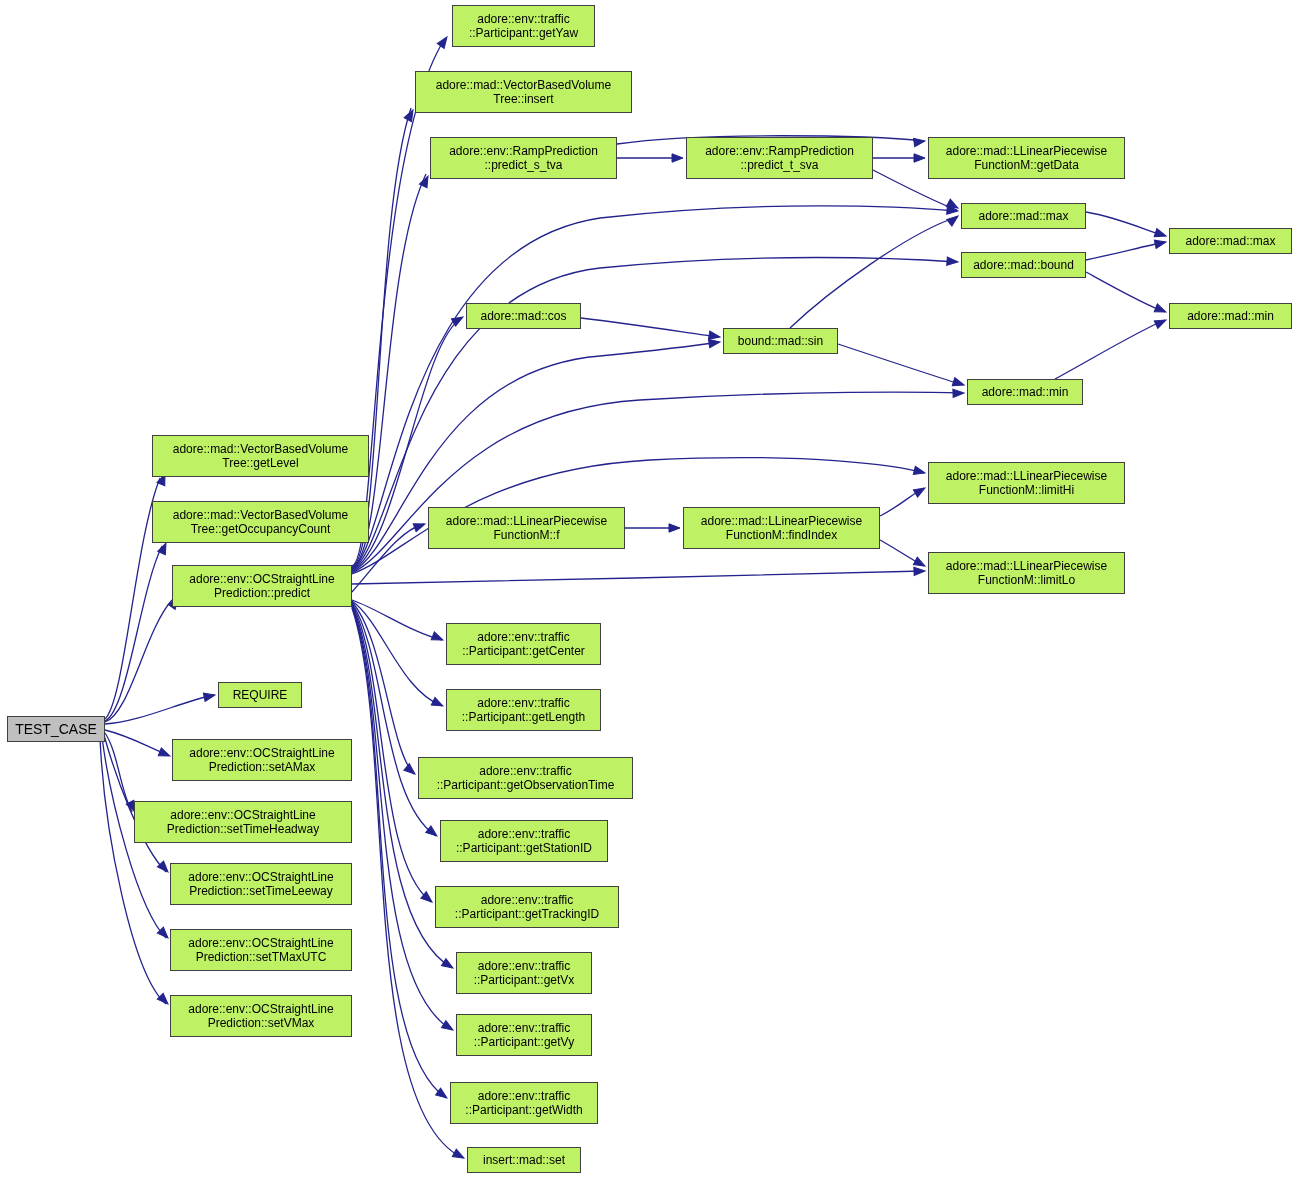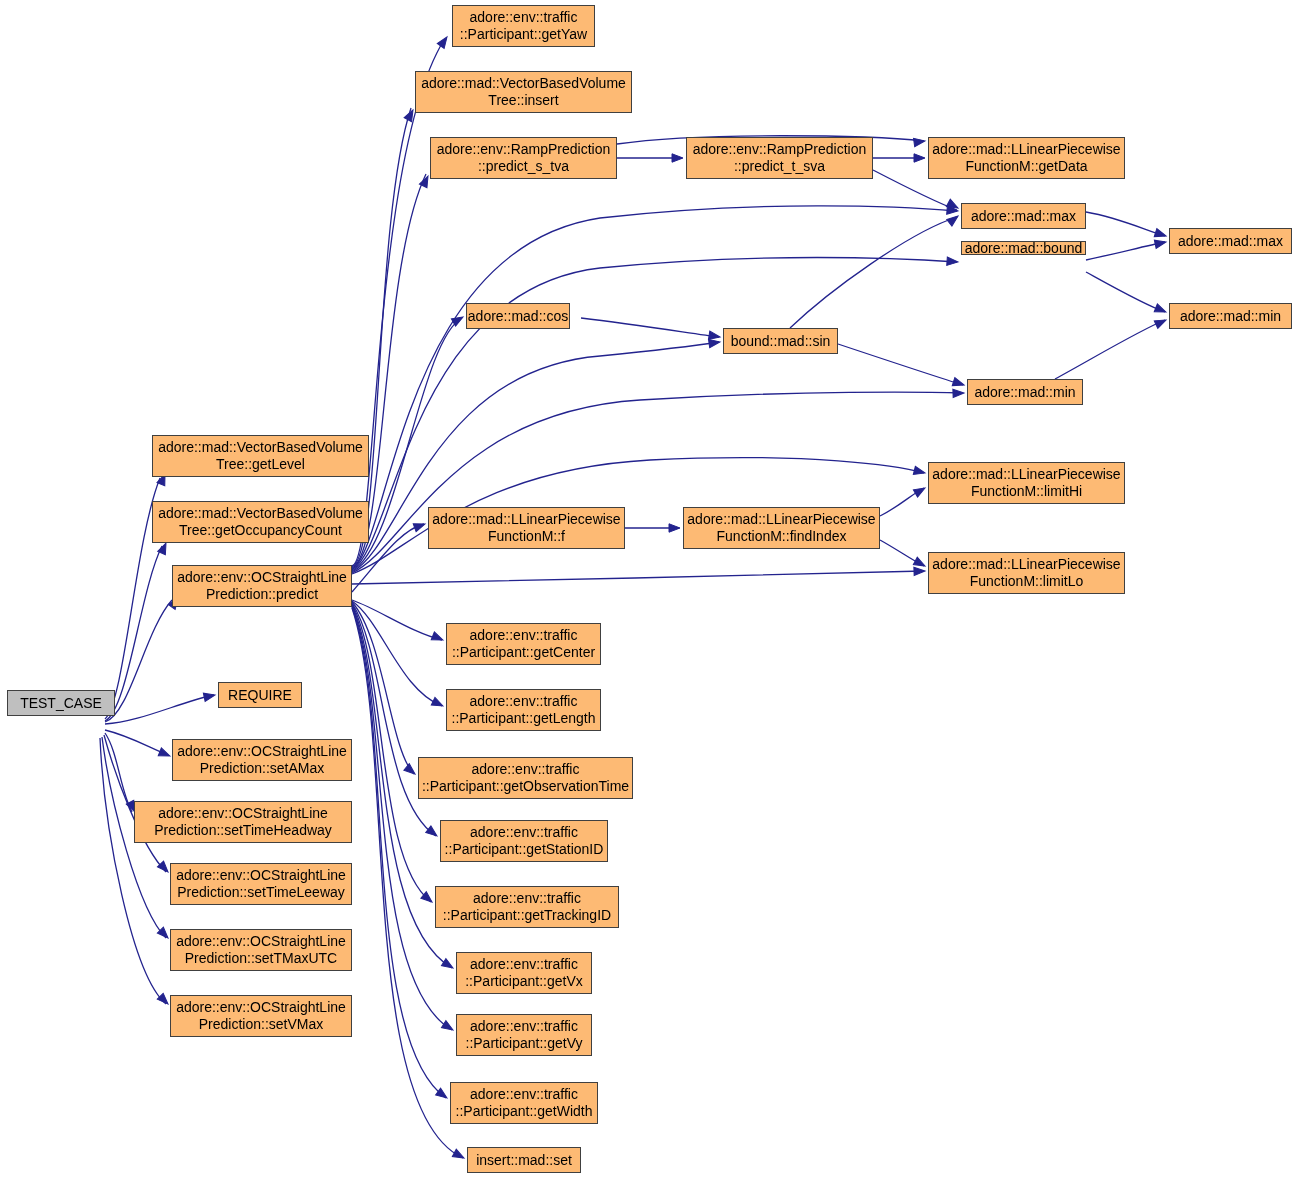--- a/index.html
+++ b/index.html
@@ -1,22 +1,22 @@
 <!DOCTYPE html>
 <html><head>
 <meta charset="utf-8">
 <title>Call Graph</title>
 <style>
   html,body{margin:0;padding:0;background:#ffffff;}
   #canvas{position:relative;width:1297px;height:1179px;background:#ffffff;
           font-family:"Liberation Sans", sans-serif; overflow:hidden;}
   .node{position:absolute;box-sizing:border-box;border:1px solid #404040;
-        background:#fdba74;color:#000000;display:flex;align-items:center;
+        background:#bef264;color:#000000;display:flex;align-items:center;
         justify-content:center;text-align:center;line-height:1.18;
-        font-size:14px;padding:1px 3px;white-space:pre-line;}
+        font-size:12px;padding:1px 3px;white-space:pre-line;}
   .node.root{background:#bfbfbf;border:1px solid #404040;font-size:14px;}
   svg#edges{position:absolute;left:0;top:0;width:1297px;height:1179px;
             pointer-events:none;}
   svg#edges path{fill:none;stroke:#23238e;stroke-width:1.3;}
   svg#edges polygon{fill:#23238e;stroke:#23238e;stroke-width:1;}
 </style>
 </head>
 <body>
 
 <div id="canvas">
@@ -101,36 +101,36 @@
       <polygon points="0,0 -11,-4.2 -11,4.2" transform="translate(1166,242) rotate(-12)"></polygon>
       <polygon points="0,0 -11,-4.2 -11,4.2" transform="translate(1166,312) rotate(22)"></polygon>
       <polygon points="0,0 -11,-4.2 -11,4.2" transform="translate(720,337) rotate(9)"></polygon>
       <polygon points="0,0 -11,-4.2 -11,4.2" transform="translate(958,216) rotate(-38)"></polygon>
       <polygon points="0,0 -11,-4.2 -11,4.2" transform="translate(964,385) rotate(18)"></polygon>
       <polygon points="0,0 -11,-4.2 -11,4.2" transform="translate(1166,320) rotate(-25)"></polygon>
       <polygon points="0,0 -11,-4.2 -11,4.2" transform="translate(680,528) rotate(0)"></polygon>
       <polygon points="0,0 -11,-4.2 -11,4.2" transform="translate(925,488) rotate(-30)"></polygon>
       <polygon points="0,0 -11,-4.2 -11,4.2" transform="translate(925,566) rotate(28)"></polygon>
     </svg>
-<div class="node root" style="left: 7px; top: 690px; width: 108px; height: 26px;"><span>TEST_CASE</span></div>
+<div class="node root" style="left: 7px; top: 716px; width: 98px; height: 26px;"><span>TEST_CASE</span></div>
     <div class="node" style="left: 452px; top: 5px; width: 143px; height: 42px;"><span>adore::env::traffic
 ::Participant::getYaw</span></div>
     <div class="node" style="left: 415px; top: 71px; width: 217px; height: 42px;"><span>adore::mad::VectorBasedVolume
 Tree::insert</span></div>
     <div class="node" style="left: 430px; top: 137px; width: 187px; height: 42px;"><span>adore::env::RampPrediction
 ::predict_s_tva</span></div>
     <div class="node" style="left: 686px; top: 137px; width: 187px; height: 42px;"><span>adore::env::RampPrediction
 ::predict_t_sva</span></div>
     <div class="node" style="left: 928px; top: 137px; width: 197px; height: 42px;"><span>adore::mad::LLinearPiecewise
 FunctionM::getData</span></div>
     <div class="node" style="left: 961px; top: 203px; width: 125px; height: 26px;"><span>adore::mad::max</span></div>
     <div class="node" style="left: 1169px; top: 228px; width: 123px; height: 26px;"><span>adore::mad::max</span></div>
-    <div class="node" style="left: 961px; top: 241px; width: 125px; height: 14px;"><span>adore::mad::bound</span></div>
+    <div class="node" style="left: 961px; top: 252px; width: 125px; height: 26px;"><span>adore::mad::bound</span></div>
     <div class="node" style="left: 1169px; top: 303px; width: 123px; height: 26px;"><span>adore::mad::min</span></div>
-    <div class="node" style="left: 466px; top: 303px; width: 104px; height: 26px;"><span>adore::mad::cos</span></div>
+    <div class="node" style="left: 466px; top: 303px; width: 115px; height: 26px;"><span>adore::mad::cos</span></div>
     <div class="node" style="left: 723px; top: 328px; width: 115px; height: 26px;"><span>bound::mad::sin</span></div>
     <div class="node" style="left: 967px; top: 379px; width: 116px; height: 26px;"><span>adore::mad::min</span></div>
     <div class="node" style="left: 928px; top: 462px; width: 197px; height: 42px;"><span>adore::mad::LLinearPiecewise
 FunctionM::limitHi</span></div>
     <div class="node" style="left: 428px; top: 507px; width: 197px; height: 42px;"><span>adore::mad::LLinearPiecewise
 FunctionM::f</span></div>
     <div class="node" style="left: 683px; top: 507px; width: 197px; height: 42px;"><span>adore::mad::LLinearPiecewise
 FunctionM::findIndex</span></div>
     <div class="node" style="left: 928px; top: 552px; width: 197px; height: 42px;"><span>adore::mad::LLinearPiecewise
 FunctionM::limitLo</span></div>

